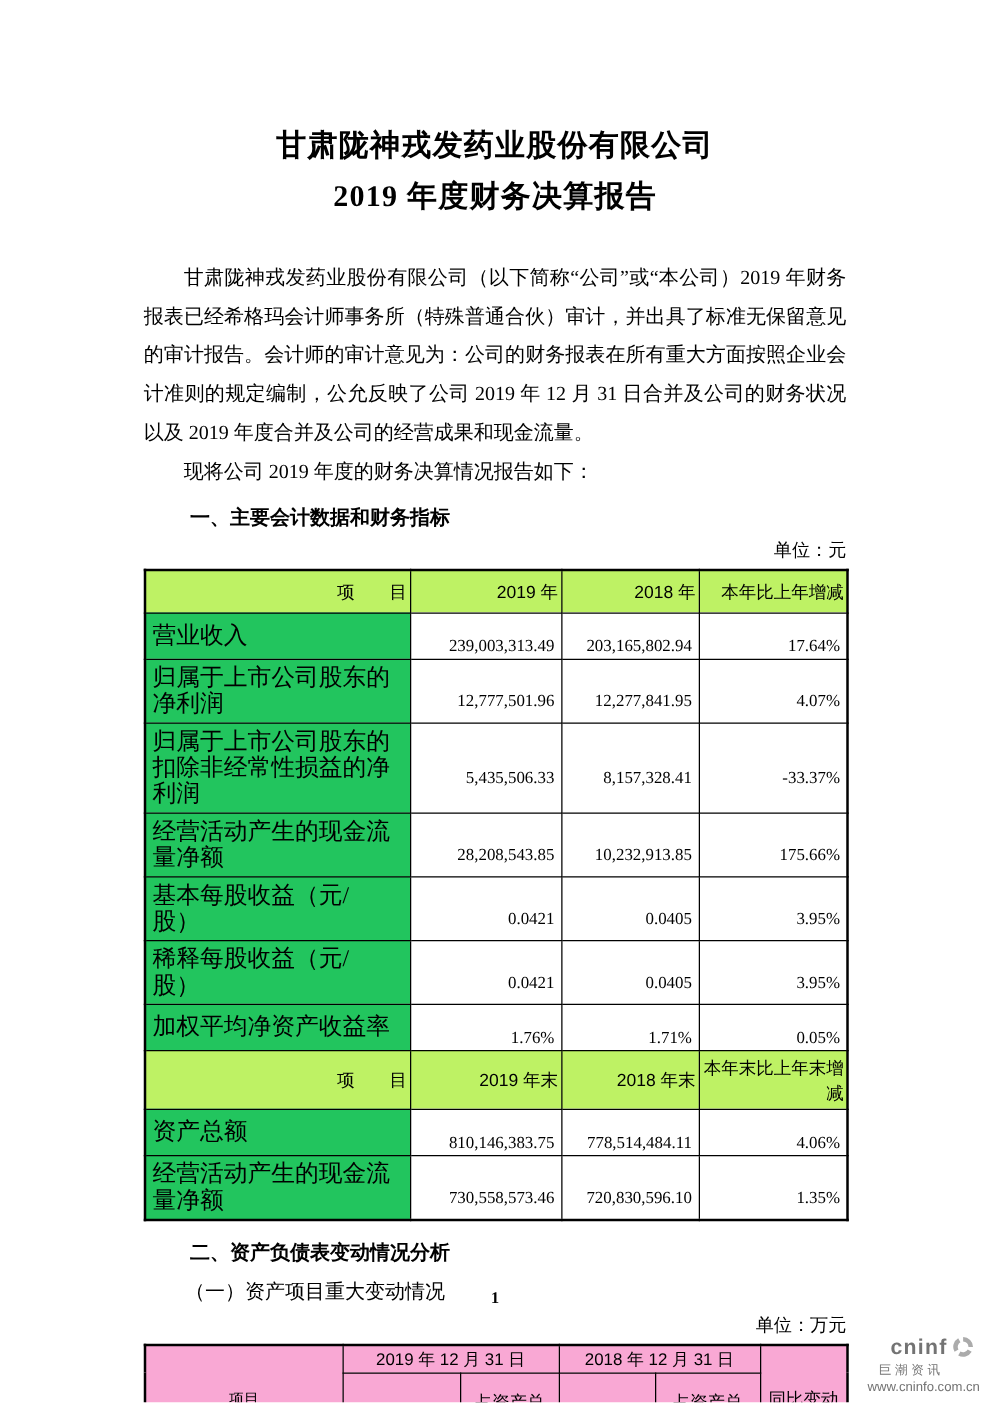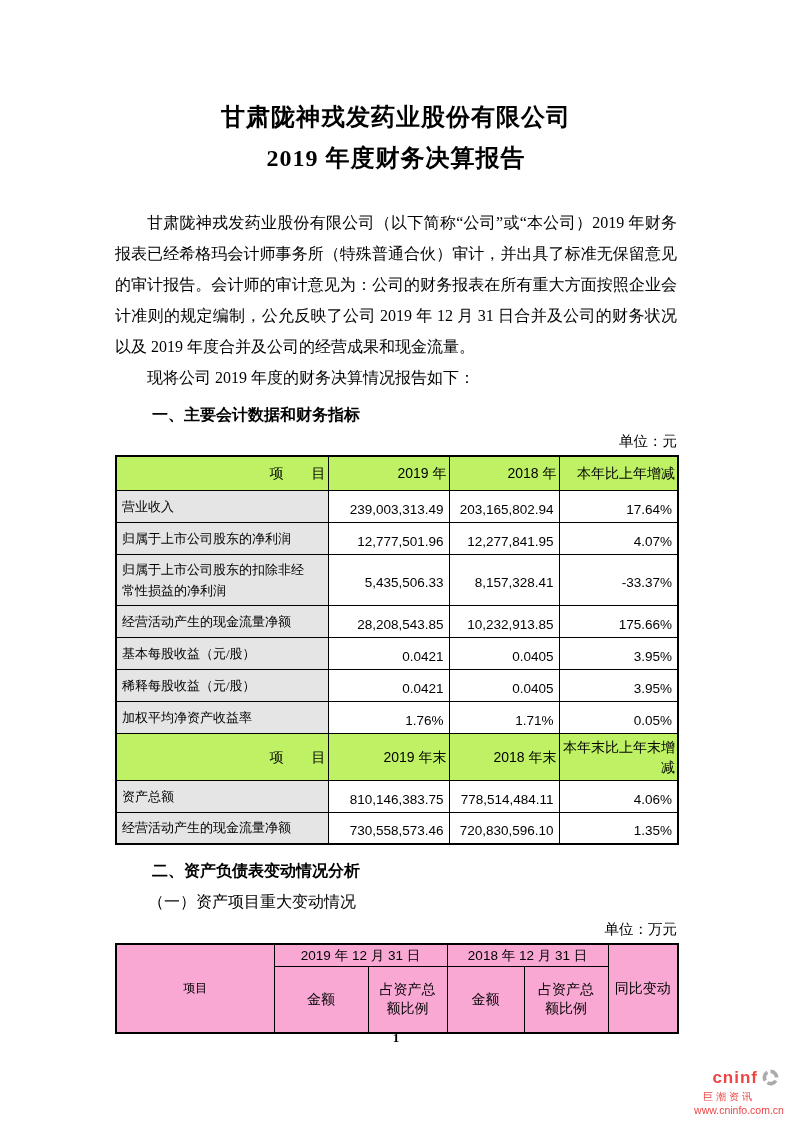--- a/index.html
+++ b/index.html
@@ -69,32 +69,32 @@
     background: #bef264;
     text-align: right;
     font-size: 14px;
     font-family: "Liberation Sans", "Liberation Serif", sans-serif;
     padding: 3px 2px;
     line-height: 20px;
   }
   .fin-table .row-header td { height: 34px; }
   .fin-table .row-data { height: 32px; }
   .fin-table .cell-label {
-    background: #e5e5e5;
+    background: #22c55e;
     text-align: left;
-    font-size: 13px;
+    font-size: 19px;
     padding: 4px 12px 4px 5px;
     line-height: 21px;
   }
   .fin-table .cell-num {
     background: #ffffff;
     text-align: right;
-    font-family: Liberation Sans, sans-serif;
+    font-family: Liberation Serif, serif;
     font-size: 13.5px;
-    padding: 8px 5px 2px 2px;
+    padding: 18px 5px 2px 2px;
   }
   
   .asset-table td {
     background: #f9a8d4;
     text-align: center;
     font-family: "Liberation Sans", "Liberation Serif", sans-serif;
     line-height: 19px;
   }
   .asset-table .cell-date { font-size: 13.5px; height: 22px; padding: 1px 2px; }
   .asset-table .cell-sub  { font-size: 14px; height: 66px; padding: 2px 9px; }
@@ -108,21 +108,21 @@
     text-align: center;
     font-size: 13px;
     font-weight: bold;
   }
   .cninfo-logo {
     position: absolute;
     right: 4px;
     bottom: 6px;
     width: 100px;
     text-align: center;
-    color: #ef4444;
+    color: #737373;
     font-family: "Liberation Sans", sans-serif;
     line-height: 1.15;
   }
   .logo-row {
     display: flex;
     align-items: center;
     justify-content: flex-end;
     gap: 2px;
     padding-right: 8px;
   }

